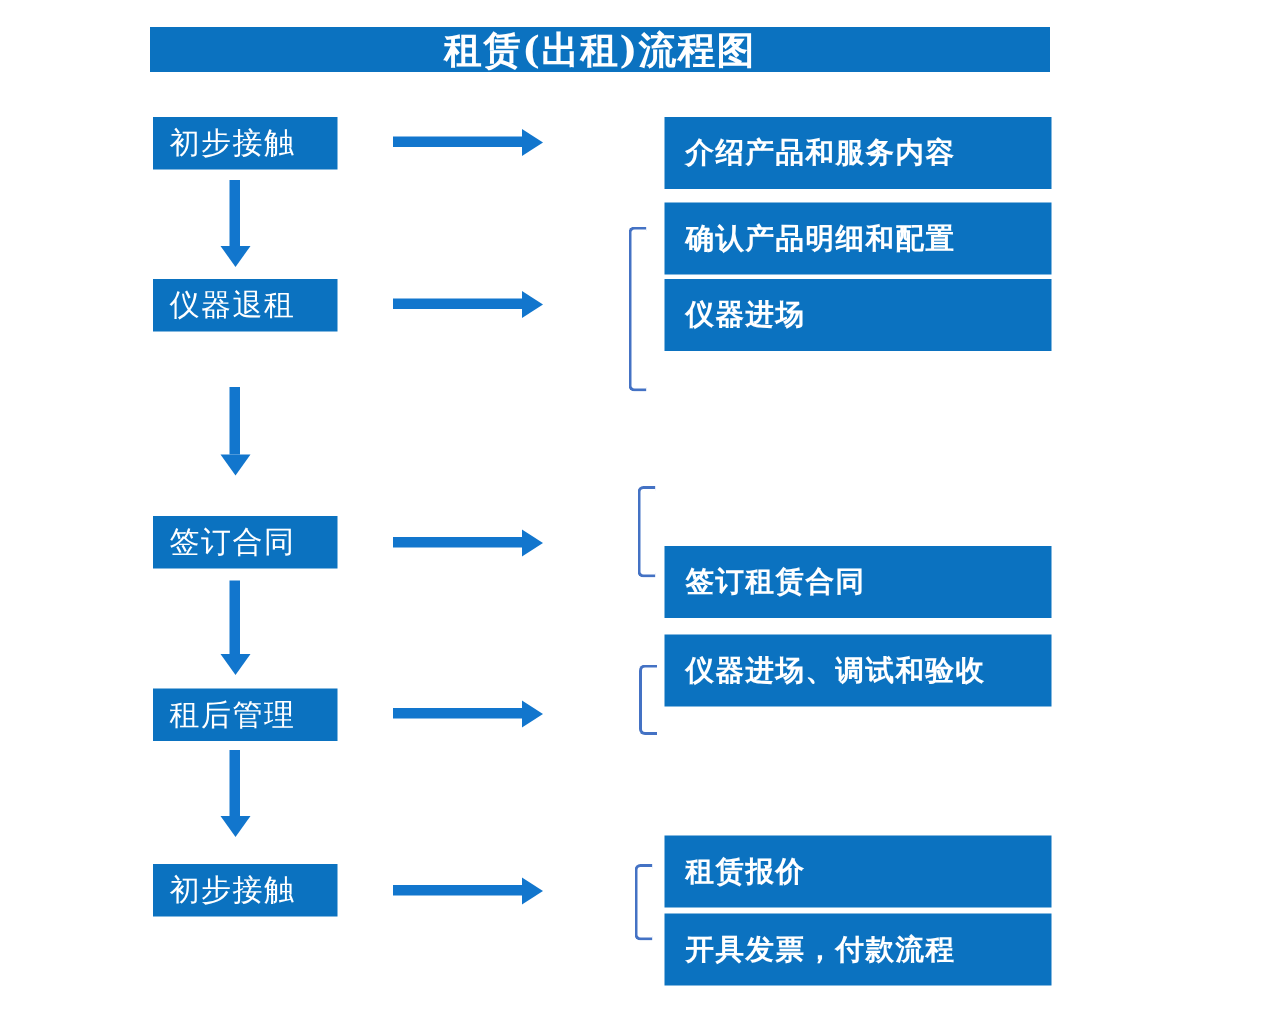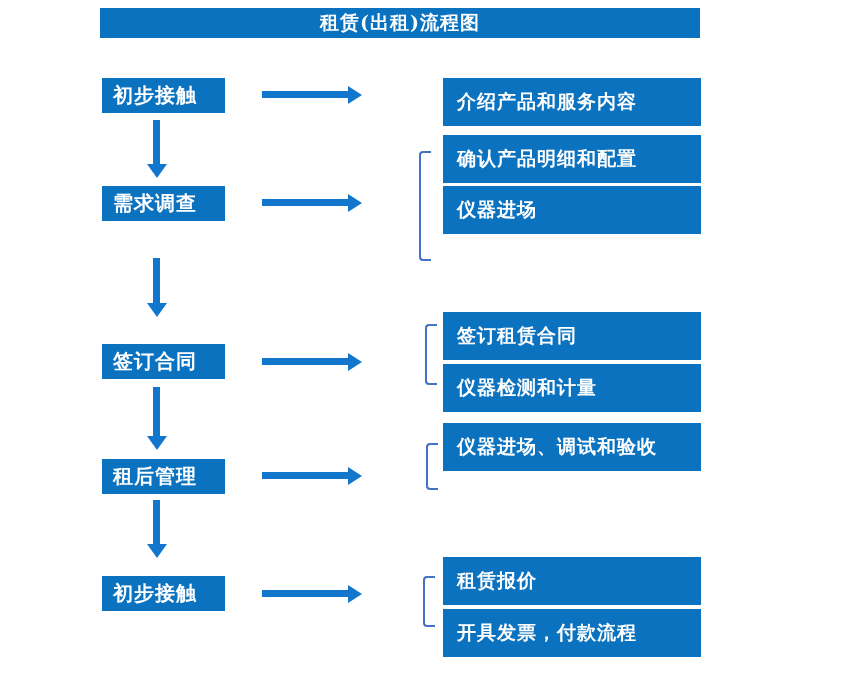--- a/index.html
+++ b/index.html
@@ -1,27 +1,27 @@
 <!DOCTYPE html>
 <html style="--box-blue: #0b72c0; --arrow-blue: #1276cd; --bracket-blue: #4472c4; --text-white: #ffffff;"><head>
 <meta charset="utf-8">
 <style>
   html,body{margin:0;padding:0;background:#ffffff;}
   .canvas{
     position:relative;width:844px;height:688px;background:#ffffff;overflow:hidden;
     font-family:"DejaVu Serif","Liberation Serif",serif;
   }
   .title-bar{
-    position:absolute;left:100px;top:8px;width:600px;height:30px;
-    background:var(--box-blue);color:#fff;font-weight:bold;font-size:19px;
+    position:absolute;left:100px;top:18px;width:600px;height:30px;
+    background:var(--box-blue);color:#fff;font-weight:bold;font-size:25px;
     display:flex;align-items:center;justify-content:center;letter-spacing:1px;
   }
   .step-box{
     position:absolute;left:102px;width:123px;height:35px;
-    background:var(--box-blue);color:#fff;font-weight:bold;font-size:20px;
+    background:var(--box-blue);color:#fff;font-weight:normal;font-size:20px;
     display:flex;align-items:center;padding-left:11px;box-sizing:border-box;
     letter-spacing:1px;
   }
   .detail-box{
     position:absolute;left:443px;width:258px;height:48px;
     background:var(--box-blue);color:#fff;font-weight:bold;font-size:19px;
     display:flex;align-items:center;padding-left:14px;box-sizing:border-box;
     letter-spacing:1px;
   }
   .h-arrow{position:absolute;left:262px;width:100px;height:18px;}
@@ -41,21 +41,21 @@
   }
 </style>
 </head>
 <body>
 
 <div class="canvas">
 
   <div class="title-bar">租赁(出租)流程图</div>
 
   <div class="step-box" style="top:78px">初步接触</div>
-  <div class="step-box" style="top:186px">需求调查</div>
+  <div class="step-box" style="top:186px">仪器退租</div>
   <div class="step-box" style="top:344px">签订合同</div>
   <div class="step-box" style="top:459px">租后管理</div>
   <div class="step-box" style="top:576px">初步接触</div>
 
   <div class="v-arrow" style="left:147px;top:120px;height:58px">
     <div class="shaft" style="height:44px"></div>
       <div class="head" style="top:44px"></div>
   </div>
   <div class="v-arrow" style="left:147px;top:258px;height:59px">
     <div class="shaft" style="height:45px"></div>
@@ -92,19 +92,18 @@
     </div>
 
   <div class="bracket" style="left:419px;top:151px;height:110px"></div>
   <div class="bracket" style="left:425px;top:324px;height:61px"></div>
   <div class="bracket" style="left:426px;top:443px;height:47px"></div>
   <div class="bracket" style="left:423px;top:576px;height:51px"></div>
 
   <div class="detail-box" style="top:78px">介绍产品和服务内容</div>
   <div class="detail-box" style="top:135px">确认产品明细和配置</div>
   <div class="detail-box" style="top:186px">仪器进场</div>
-  <div class="detail-box" style="top:312px">签订租赁合同</div>
-  <div class="detail-box" style="top:364px">仪器检测和计量</div>
+  <div class="detail-box" style="top:364px">签订租赁合同</div>
   <div class="detail-box" style="top:423px">仪器进场、调试和验收</div>
   <div class="detail-box" style="top:557px">租赁报价</div>
   <div class="detail-box" style="top:609px">开具发票，付款流程</div>
 
 </div>
 
 </body></html>

